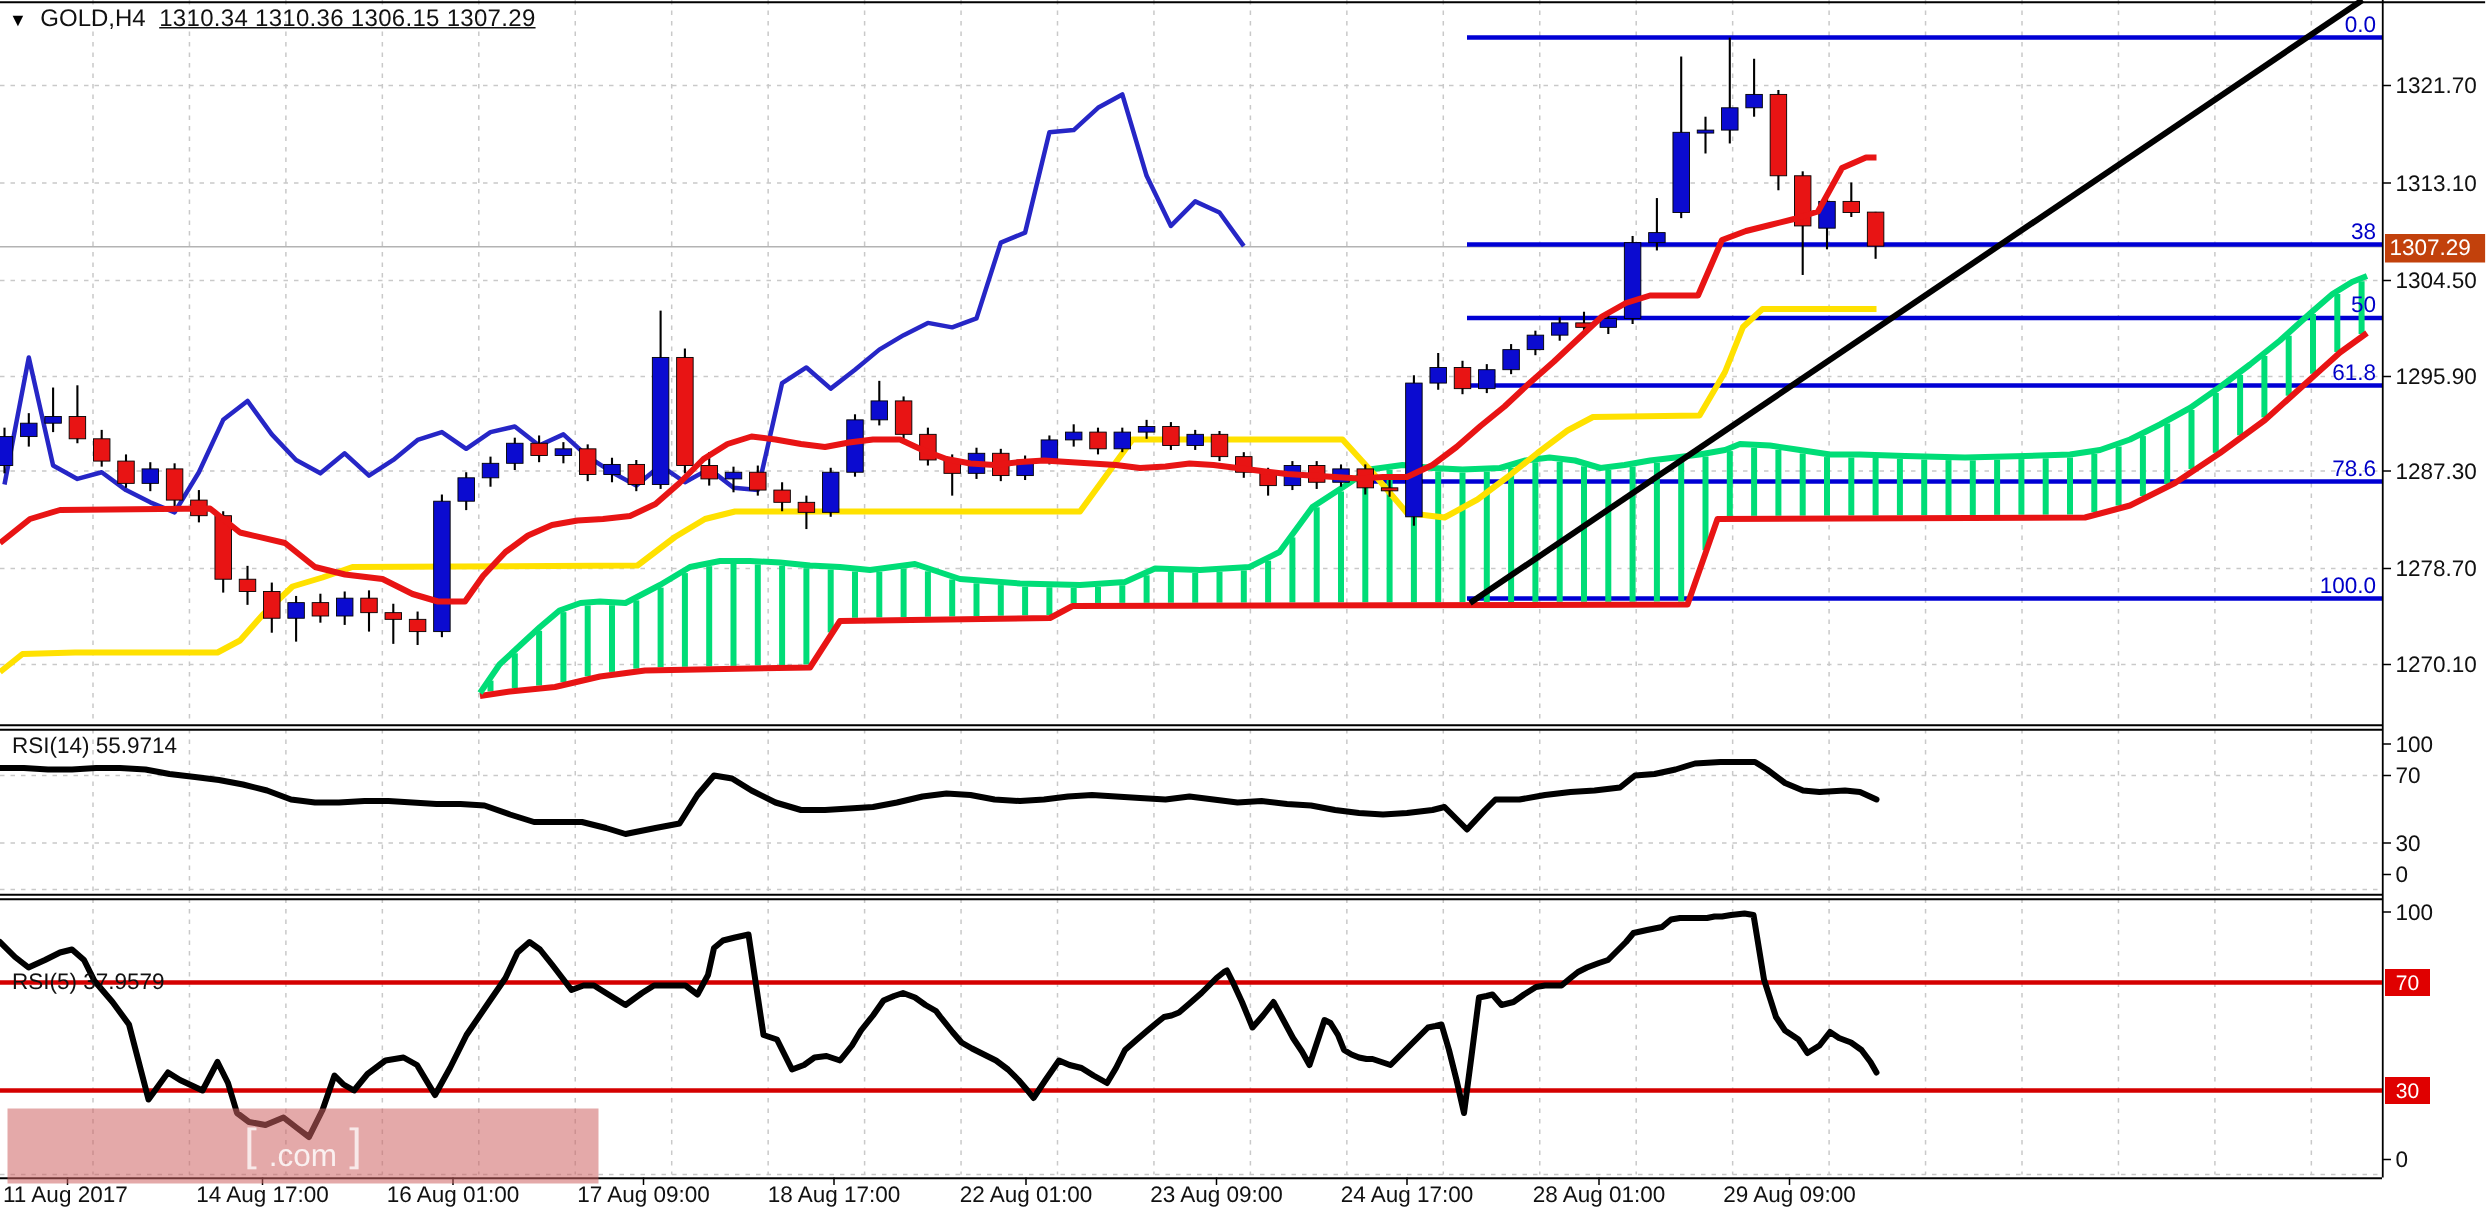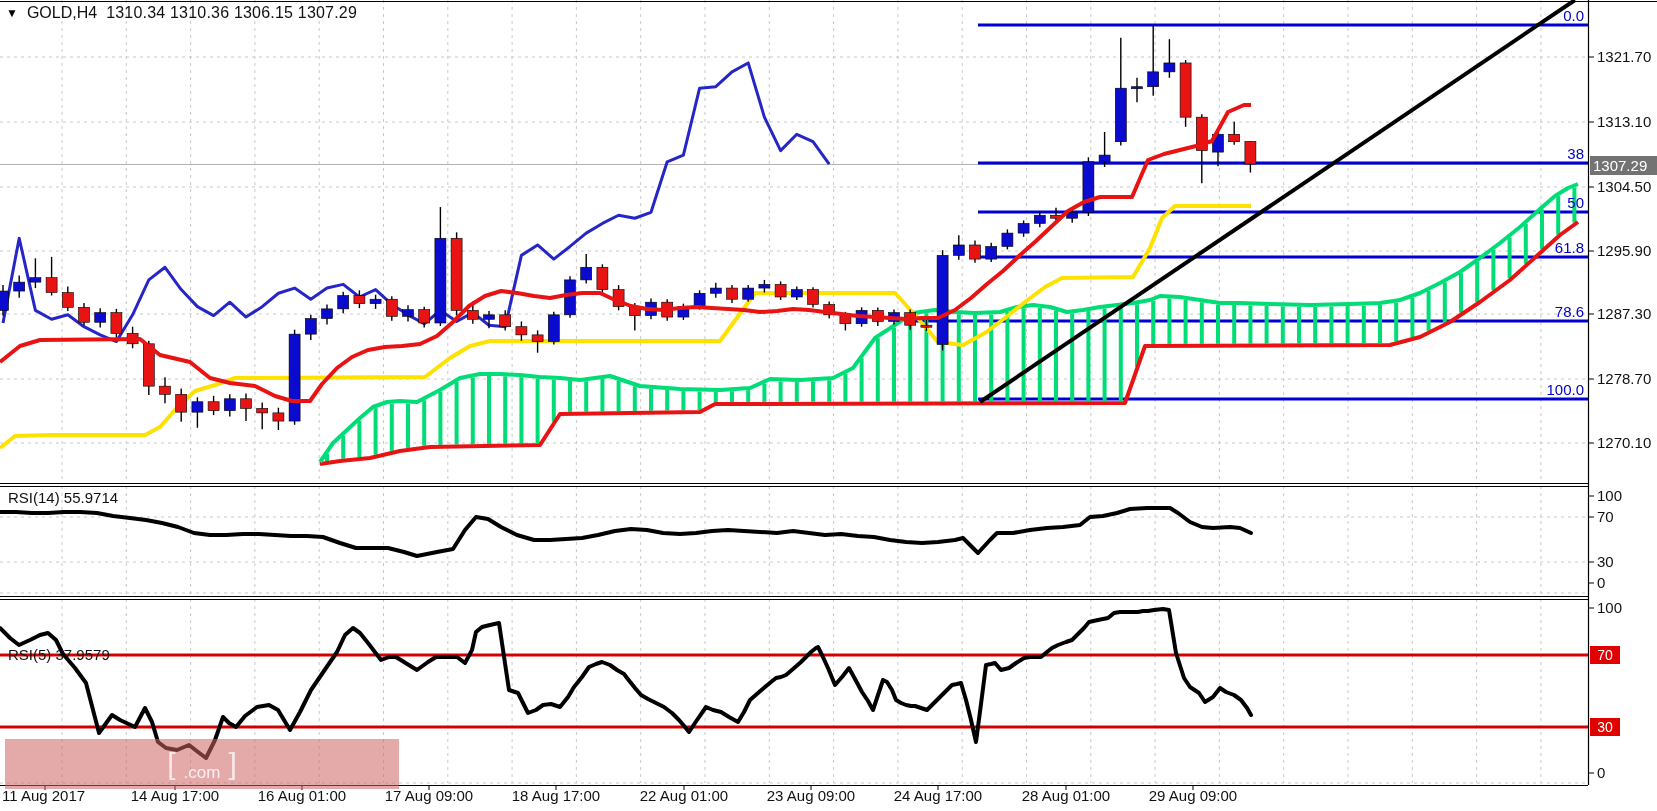--- a/index.html
+++ b/index.html
@@ -1,30 +1,30 @@
 <!DOCTYPE html>
 <html><head>
 <meta charset="utf-8">
 <style>
   html,body{margin:0;padding:0;background:#fff;}
   #stage{position:relative;width:1657px;height:811px;font-family:"Liberation Sans",sans-serif;background:#fff;overflow:hidden;}
   #chart-svg{position:absolute;left:0;top:0;}
   .overlay{position:absolute;white-space:nowrap;}
   #title-bar{left:6px;top:4px;font-size:16px;color:#111;display:flex;align-items:center;gap:9px;}
-  #title-bar .vals{letter-spacing:.2px;}
+  #title-bar .vals{letter-spacing:.2px;text-decoration:underline;}
   #dropdown{font-size:12px;color:#000;}
   .rsi-label{font-size:15px;color:#111;text-align:right;}
   #rsi14-label{left:8px;top:489px;}
   #rsi5-label{left:8px;top:602px;margin-top:44px;}
   #watermark{left:5px;top:739px;width:394px;height:50px;background:rgba(206,98,98,.55);
     display:flex;align-items:center;justify-content:center;color:rgba(255,255,255,.82);}
   #watermark .br{font-size:30px;font-weight:200;margin:0 8px;color:rgba(255,255,255,.75);}
   #watermark .main{font-size:33px;letter-spacing:1px;}
-  #watermark .tld{font-size:17px;align-self:flex-end;padding-bottom:6px;}
-  #price-box{left:1590px;top:156px;width:67px;height:19px;background:#737373;color:#fff;font-size:15px;
+  #watermark .tld{font-size:21px;align-self:flex-end;padding-bottom:6px;}
+  #price-box{left:1590px;top:156px;width:67px;height:19px;background:#c2410c;color:#fff;font-size:15px;
     display:flex;align-items:center;justify-content:flex-start;padding-left:3px;box-sizing:border-box;}
   .lvl-badge{position:absolute;left:1590px;width:30px;height:18px;background:#e00000;color:#fff;font-size:14px;
     display:flex;align-items:center;justify-content:center;}
 </style>
 </head>
 <body>
 
 <div id="stage">
   <svg id="chart-svg" width="1657" height="811" viewBox="0 0 1657 811">
       <rect x="0" y="0" width="1657" height="811" fill="#fff"></rect>

